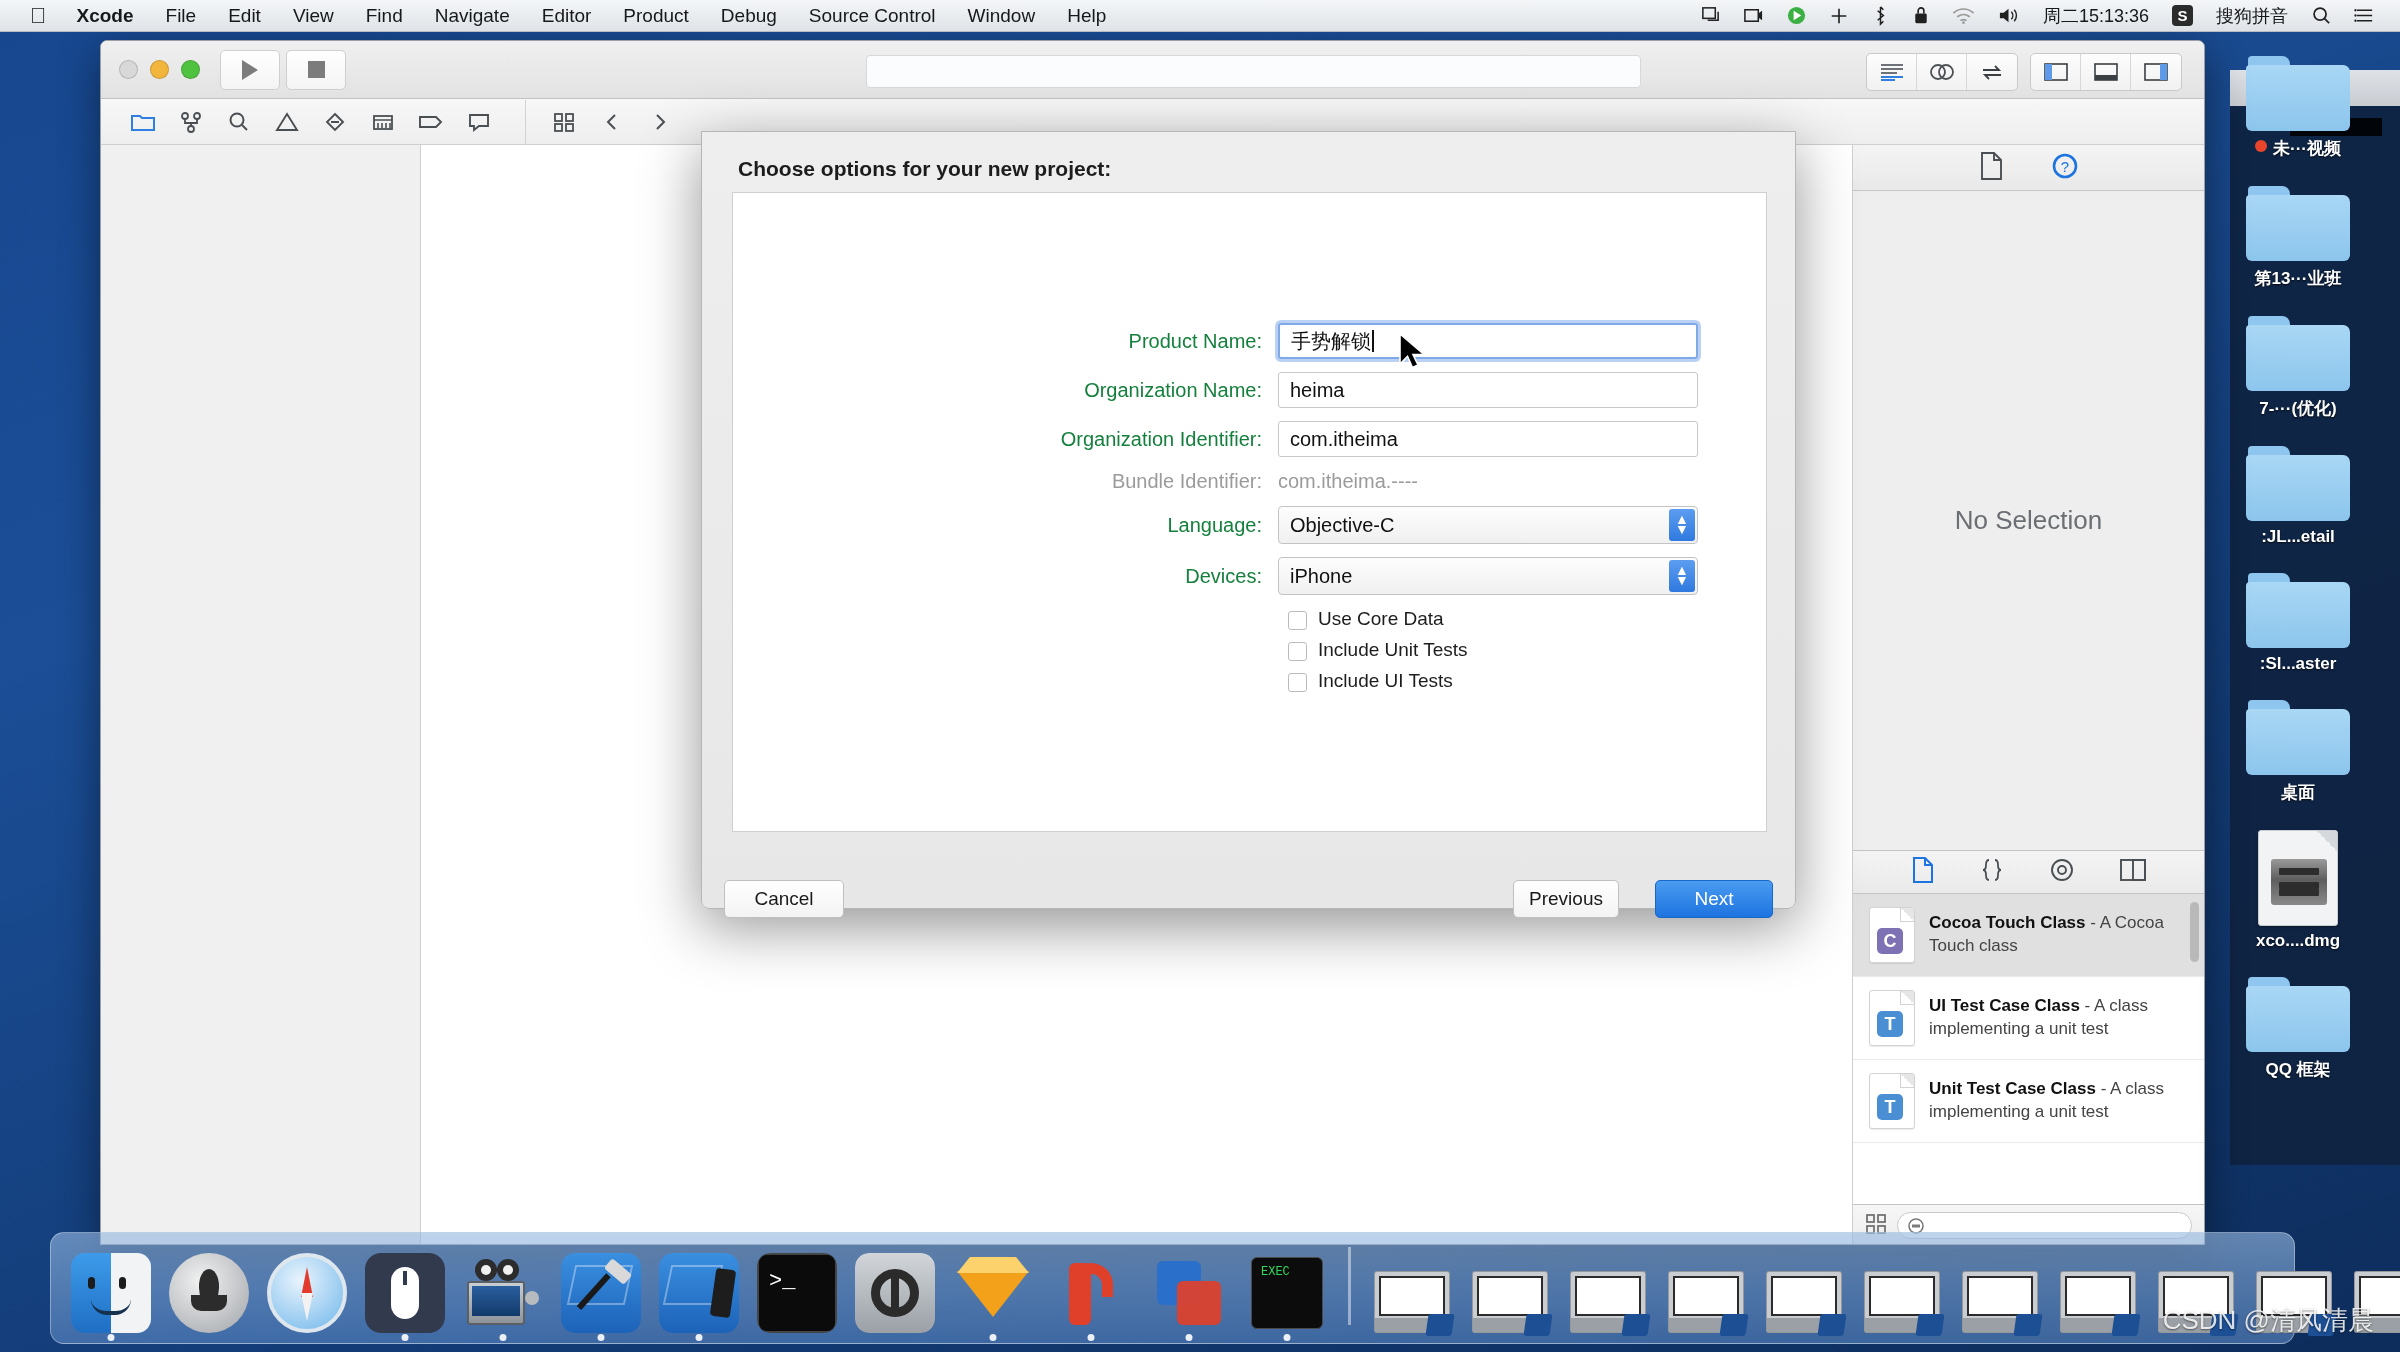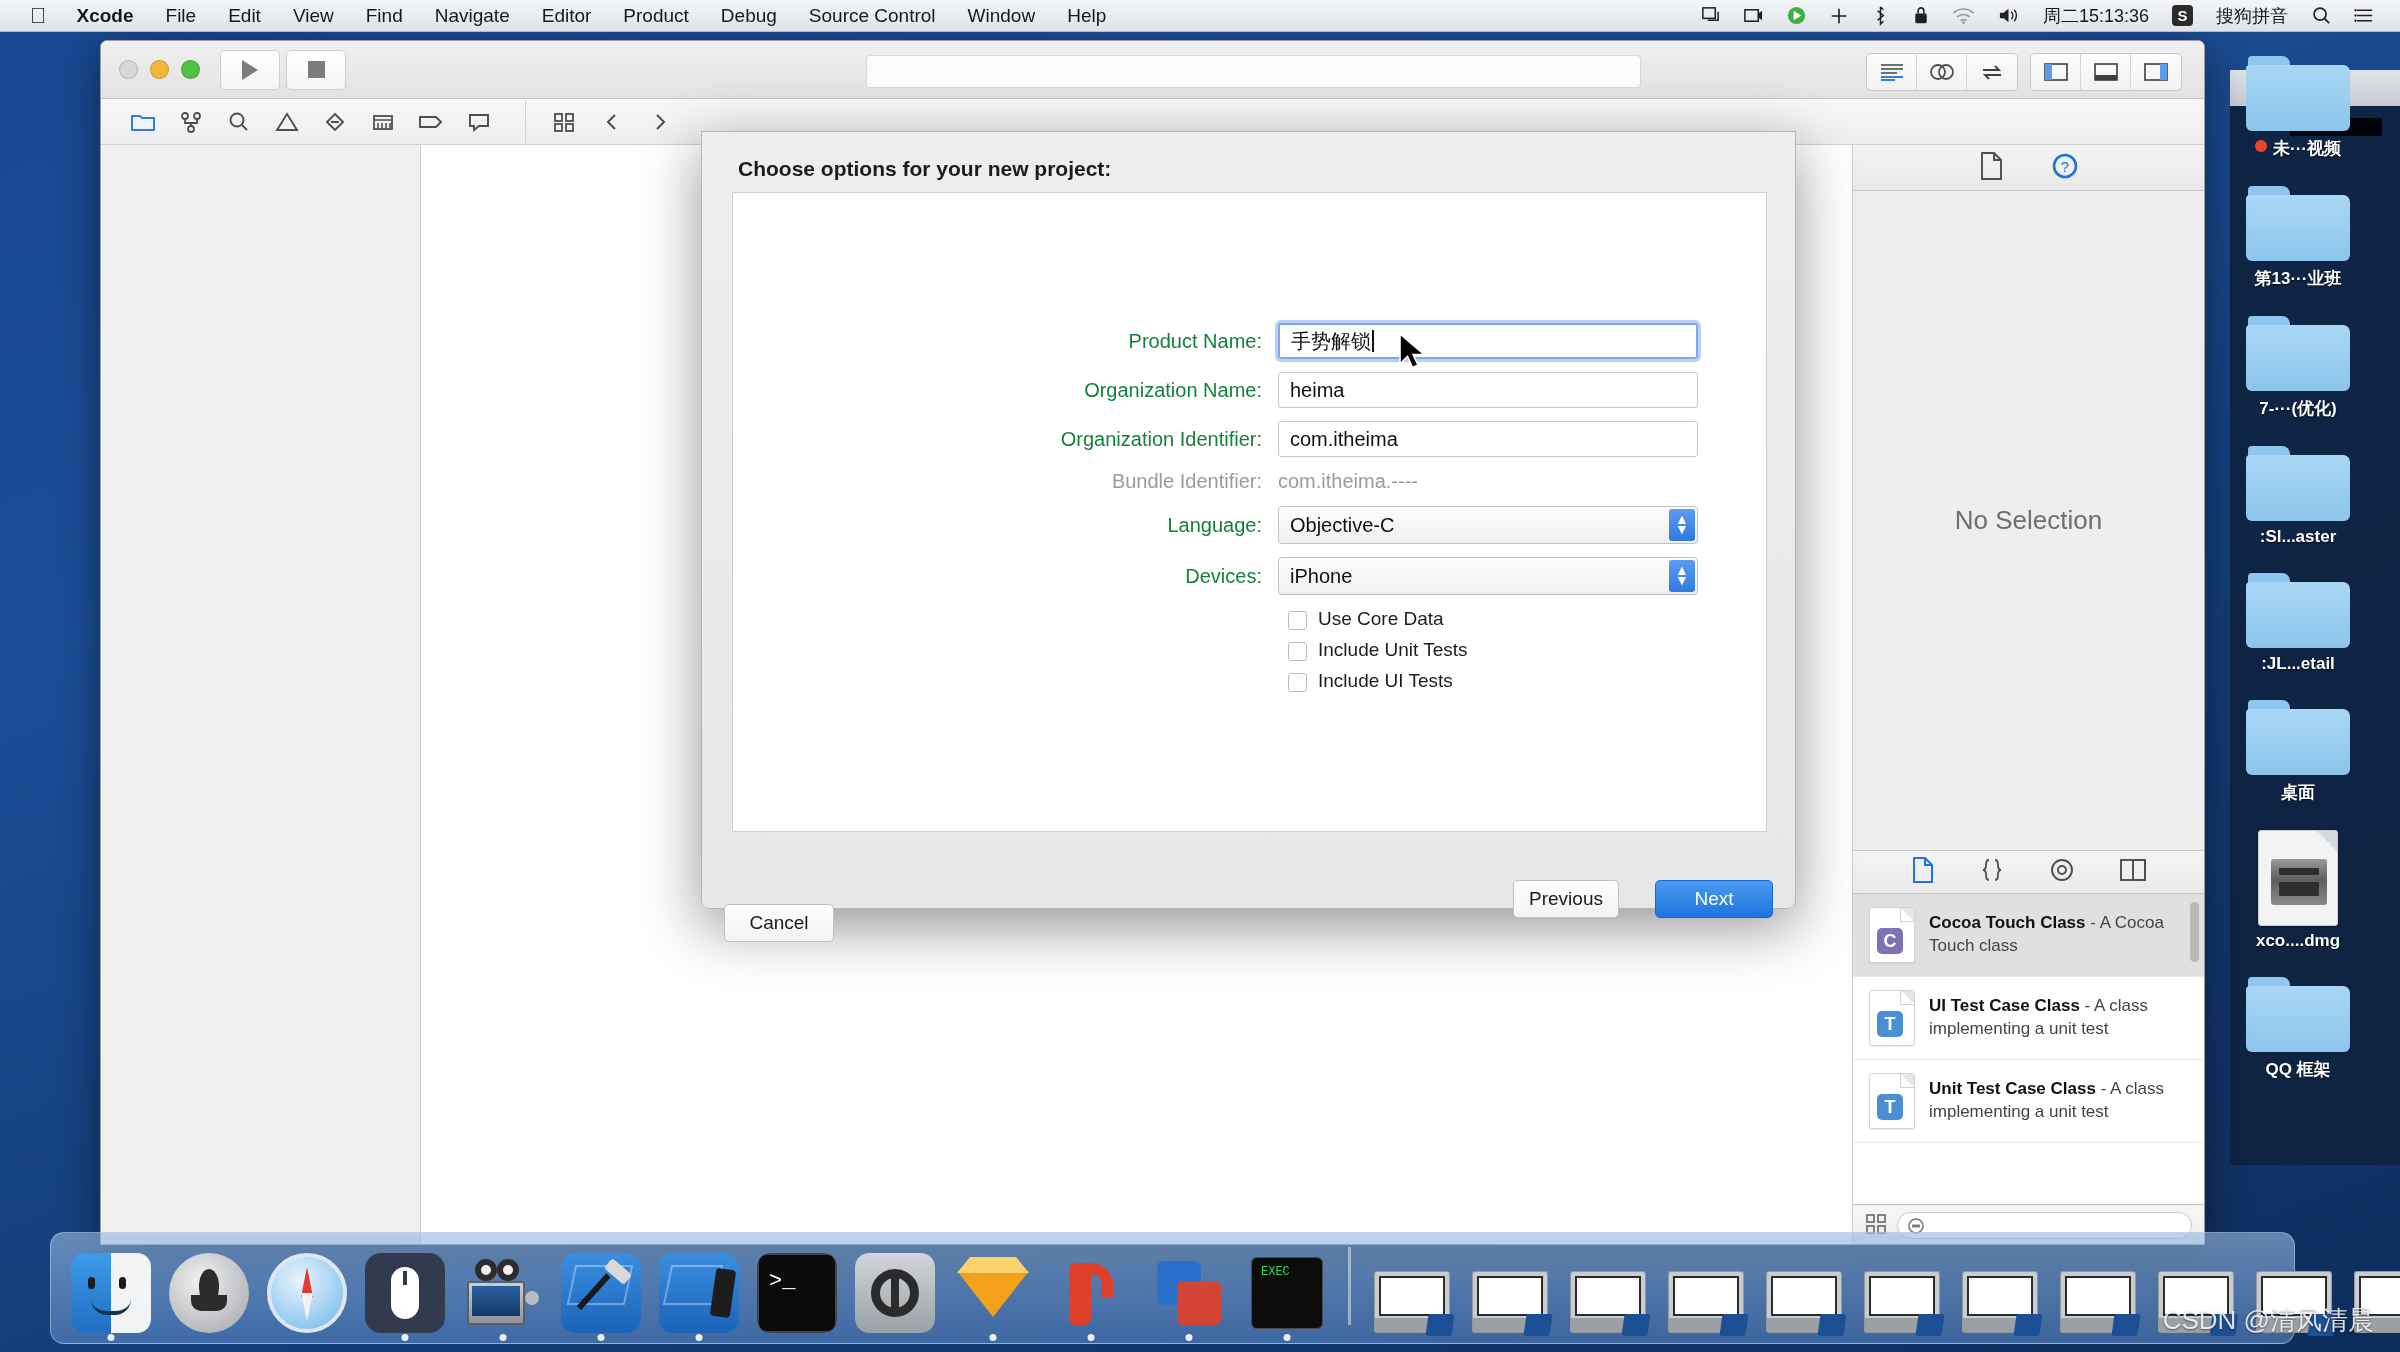--- a/index.html
+++ b/index.html
@@ -253,21 +253,21 @@
   .checks { margin-left: 555px; margin-top: 9px; }
   .crow { display: flex; align-items: flex-end; gap: 11px; margin-bottom: 9px; }
   .cbox { width: 19px; height: 19px; background: #fff; border: 1px solid #bcbcbc; border-radius: 3px; }
   .clabel { font-size: 19px; color: #1d1d1d; }
   #sheet-buttons { position: absolute; left: 0; bottom: 28px; width: 100%; }
   .btn {
     height: 38px; border-radius: 5px; font-size: 19px;
     display: inline-flex; align-items: center; justify-content: center;
     border: 1px solid #c0c0c0; background: linear-gradient(180deg,#ffffff,#f3f3f3); color: #1a1a1a;
   }
-  #btn-cancel { position: absolute; left: 22px; width: 110px; margin-top: 24px; }
+  #btn-cancel { position: absolute; left: 22px; width: 120px; }
   #btn-prev { position: absolute; right: 176px; width: 106px; }
   #btn-next {
     position: absolute; right: 22px; width: 118px;
     background: linear-gradient(180deg,#4a9bf0,#1d74e0); border: 1px solid #1967c9; color: #fff;
   }
 
   
   #cursor { position: absolute; left: 1398px; top: 332px; z-index: 70; }
 
   
@@ -333,30 +333,30 @@
       <div style="display: flex; align-items: center; gap: 6px;">
         <div class="dicon-label">7-···(优化)</div>
       </div>
     </div>
     <div class="dicon">
       <div class="folder-glyph">
         <div class="tab"></div>
         <div class="body"></div>
       </div>
       <div style="display: flex; align-items: center; gap: 6px;">
-        <div class="dicon-label">:Sl...aster</div>
+        <div class="dicon-label">:JL...etail</div>
       </div>
     </div>
     <div class="dicon">
       <div class="folder-glyph">
         <div class="tab"></div>
         <div class="body"></div>
       </div>
       <div style="display: flex; align-items: center; gap: 6px;">
-        <div class="dicon-label">:JL...etail</div>
+        <div class="dicon-label">:Sl...aster</div>
       </div>
     </div>
     <div class="dicon">
       <div class="folder-glyph">
         <div class="tab"></div>
         <div class="body"></div>
       </div>
       <div style="display: flex; align-items: center; gap: 6px;">
         <div class="dicon-label">桌面</div>
       </div>

